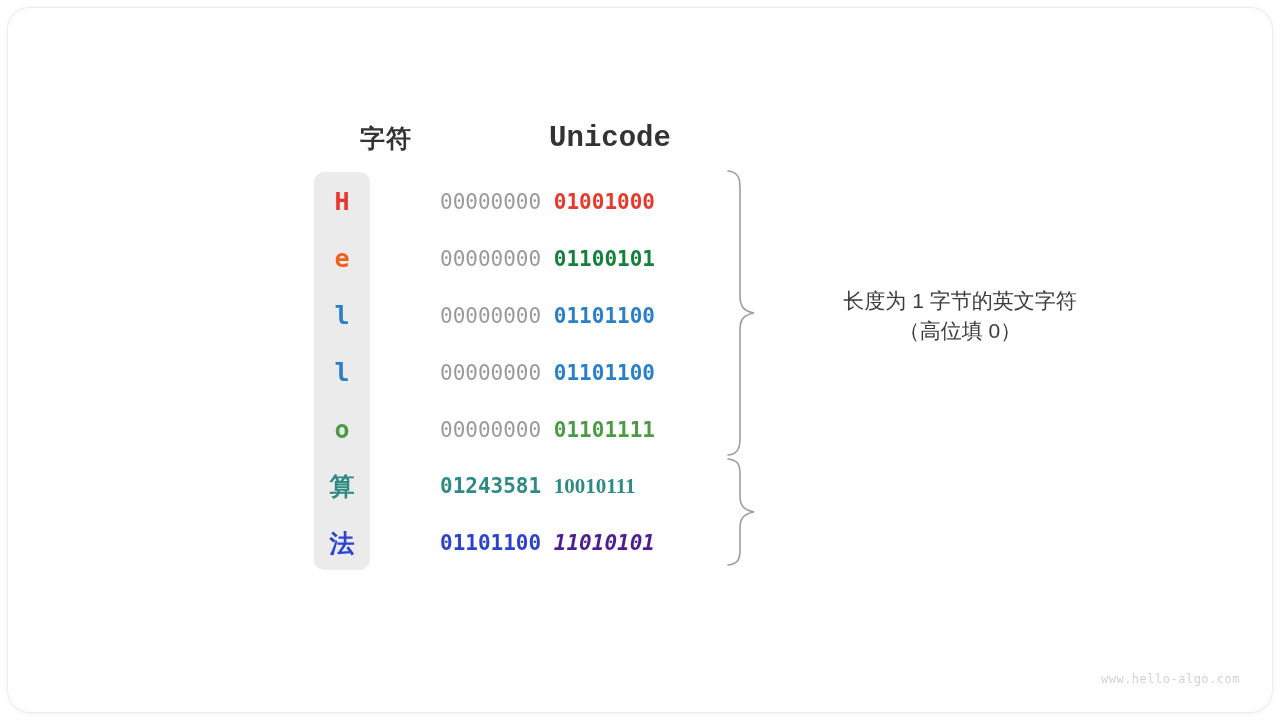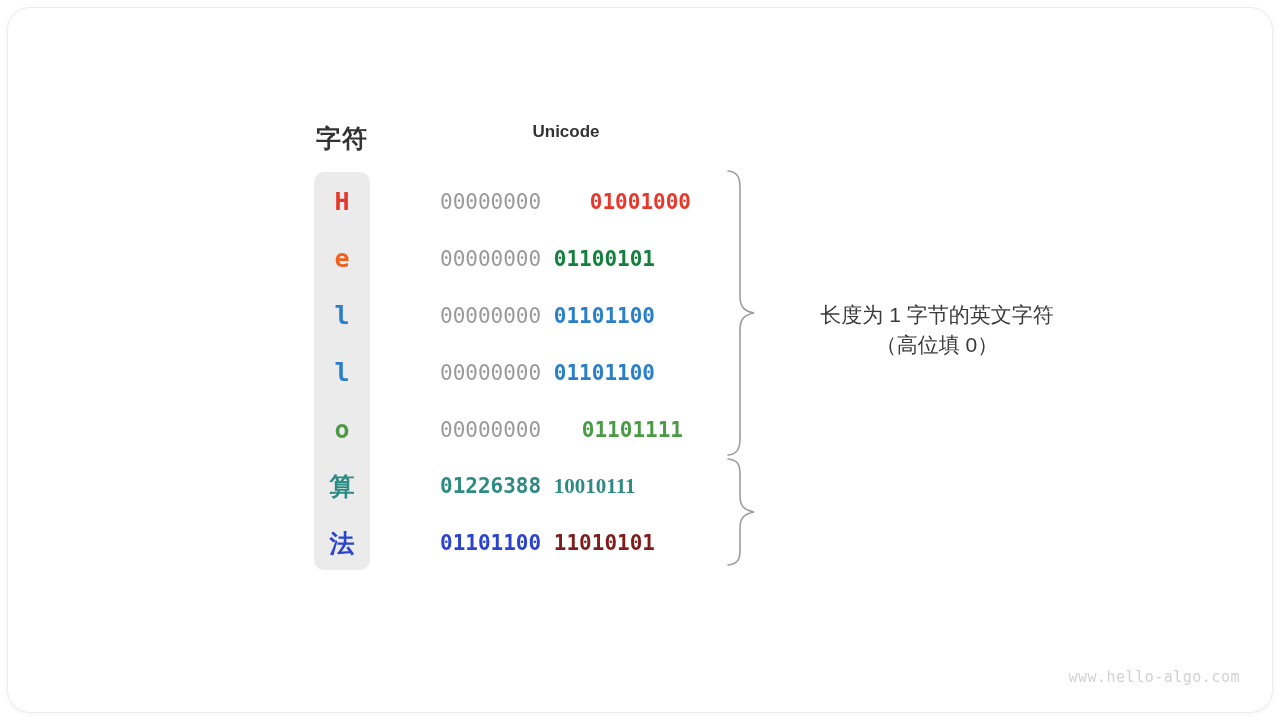--- a/index.html
+++ b/index.html
@@ -33,37 +33,38 @@
     box-sizing: border-box;
     box-shadow: 0 0 0 1px #ececec, 0 1px 6px rgba(0,0,0,0.07);
   }
 
   
   .hdr {
     position: absolute;
     font-weight: bold;
     color: #333333;
     white-space: nowrap;
+    margin-left: 44px;
   }
   .hdr-char {
     left: 306px;
     top: 114px;
     width: 56px;
     text-align: center;
     font-family: "Liberation Sans", "DejaVu Sans", sans-serif;
     font-size: 25px;
     letter-spacing: 1px;
   }
   .hdr-unicode {
     left: 432px;
     top: 114px;
     width: 252px;
     text-align: center;
-    font-family: Liberation Sans, sans-serif;
-    font-size: 17px;
+    font-family: Liberation Mono, monospace;
+    font-size: 29px;
   }
 
   
   .char-col {
     position: absolute;
     left: 306px;
     top: 164px;
     width: 56px;
     height: 398px;
     background: #ebebeb;
@@ -124,81 +125,80 @@
   .note {
     position: absolute;
     font-family: "Liberation Sans", "DejaVu Sans", sans-serif;
     font-size: 21px;
     color: #3a3a3a;
     text-align: center;
     line-height: 30px;
     white-space: pre-line;
   }
   .note-1 {
-    left: 764px;
+    left: 787px;
     top: 278px;
     width: 330px;
-    margin-top: 14px;
   }
   .note-2 {
     left: 764px;
     top: 487px;
     width: 330px;
   }
 
   
   .watermark {
     position: absolute;
     right: 32px;
     bottom: 26px;
     font-family: "DejaVu Sans Mono", "Liberation Mono", monospace;
-    font-size: 15px;
+    font-size: 12px;
     color: #d2d2d2;
     letter-spacing: 0.5px;
   }
 </style>
 </head>
 <body>
 
 <div id="canvas">
   <div class="card">
 
     <div class="hdr hdr-char">字符</div>
     <div class="hdr hdr-unicode">Unicode</div>
 
     <div class="char-col"></div>
 
     <div id="rows">
         <div class="row" style="top: 178px;">
           <div class="glyph" style="color: rgb(232, 56, 43);">H</div>
-          <div class="bits"><span class="hi">00000000</span> <span class="lo" style="color: rgb(232, 56, 43); margin-left: 36px;">01001000</span></div>
+          <div class="bits"><span class="hi">00000000</span> <span class="lo" style="color: rgb(232, 56, 43);">01001000</span></div>
         </div>
         <div class="row" style="top: 235px;">
           <div class="glyph" style="color: rgb(241, 96, 26);">e</div>
           <div class="bits"><span class="hi">00000000</span> <span class="lo" style="color: #15803d;">01100101</span></div>
         </div>
         <div class="row" style="top: 292px;">
           <div class="glyph" style="color: rgb(42, 127, 201);">l</div>
           <div class="bits"><span class="hi">00000000</span> <span class="lo" style="color: rgb(42, 127, 201);">01101100</span></div>
         </div>
         <div class="row" style="top: 349px;">
           <div class="glyph" style="color: rgb(42, 127, 201);">l</div>
           <div class="bits"><span class="hi">00000000</span> <span class="lo" style="color: rgb(42, 127, 201);">01101100</span></div>
         </div>
         <div class="row" style="top: 406px;">
           <div class="glyph" style="color: rgb(75, 155, 70);">o</div>
-          <div class="bits"><span class="hi">00000000</span> <span class="lo" style="color: rgb(75, 155, 70); margin-left: 28px;">01101111</span></div>
+          <div class="bits"><span class="hi">00000000</span> <span class="lo" style="color: rgb(75, 155, 70);">01101111</span></div>
         </div>
         <div class="row" style="top: 462px;">
           <div class="glyph cjk" style="color: rgb(46, 139, 131);">算</div>
-          <div class="bits"><span class="hi on" style="color: rgb(46, 139, 131);">01226388</span> <span class="lo" style="color: rgb(46, 139, 131); font-family: Liberation Serif, serif;">10010111</span></div>
+          <div class="bits"><span class="hi on" style="color: rgb(46, 139, 131);">01243581</span> <span class="lo" style="color: rgb(46, 139, 131); font-family: Liberation Serif, serif;">10010111</span></div>
         </div>
         <div class="row" style="top: 519px;">
           <div class="glyph cjk" style="color: rgb(43, 67, 207);">法</div>
-          <div class="bits"><span class="hi on" style="color: rgb(43, 67, 207);">01101100</span> <span class="lo" style="color: #7f1d1d;">11010101</span></div>
+          <div class="bits"><span class="hi on" style="color: rgb(43, 67, 207);">01101100</span> <span class="lo" style="color: #4c1d95; font-style: italic;">11010101</span></div>
         </div>
       </div>
 
     <svg class="brace" style="left:716px; top:160px;" width="34" height="290" viewBox="0 0 34 290">
       <path d="M 4 3
                C 14 4, 16 10, 16 20
                L 16 128
                C 16 139, 20 143, 30 145
                C 20 147, 16 151, 16 162
                L 16 270

